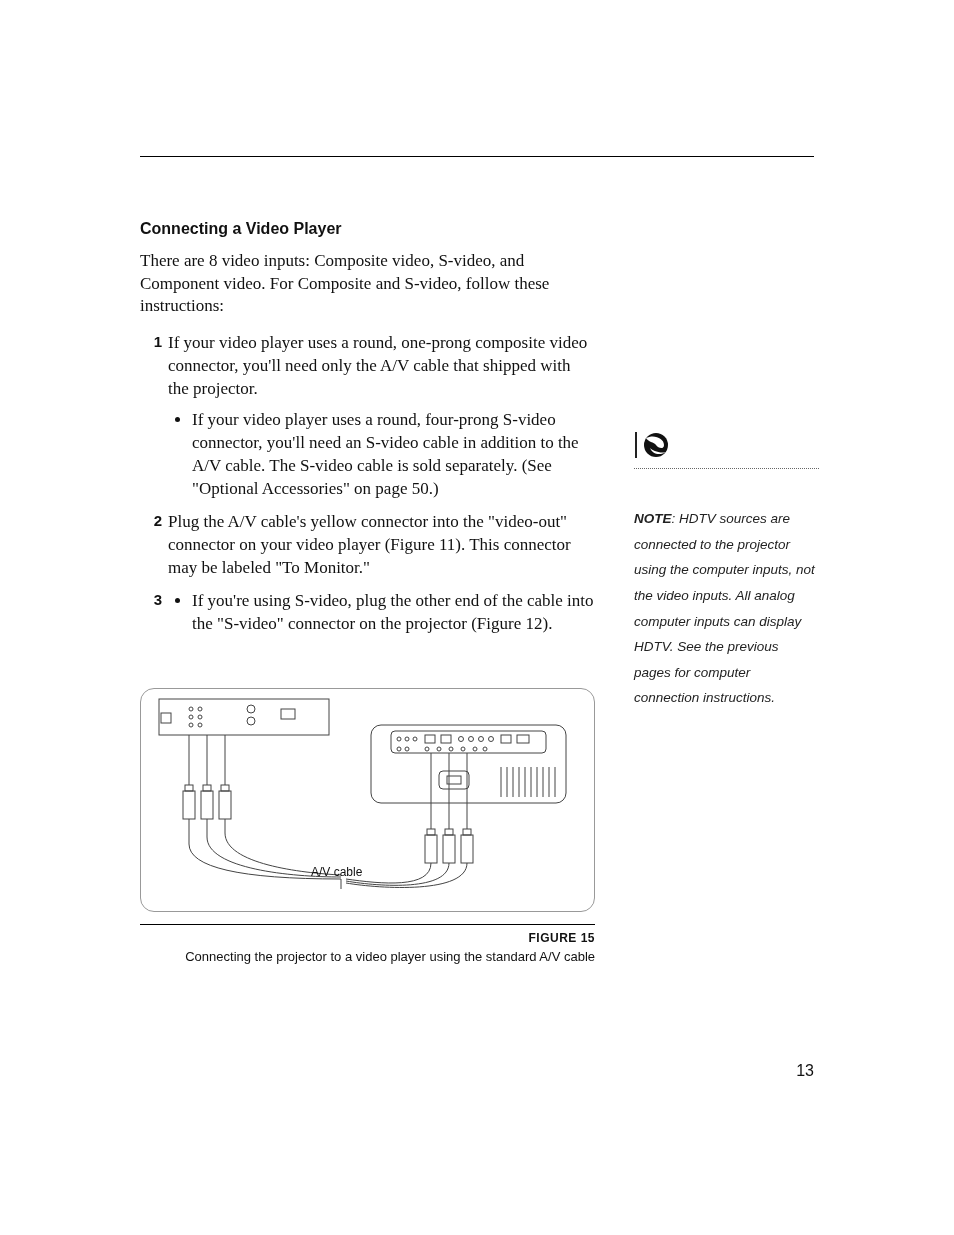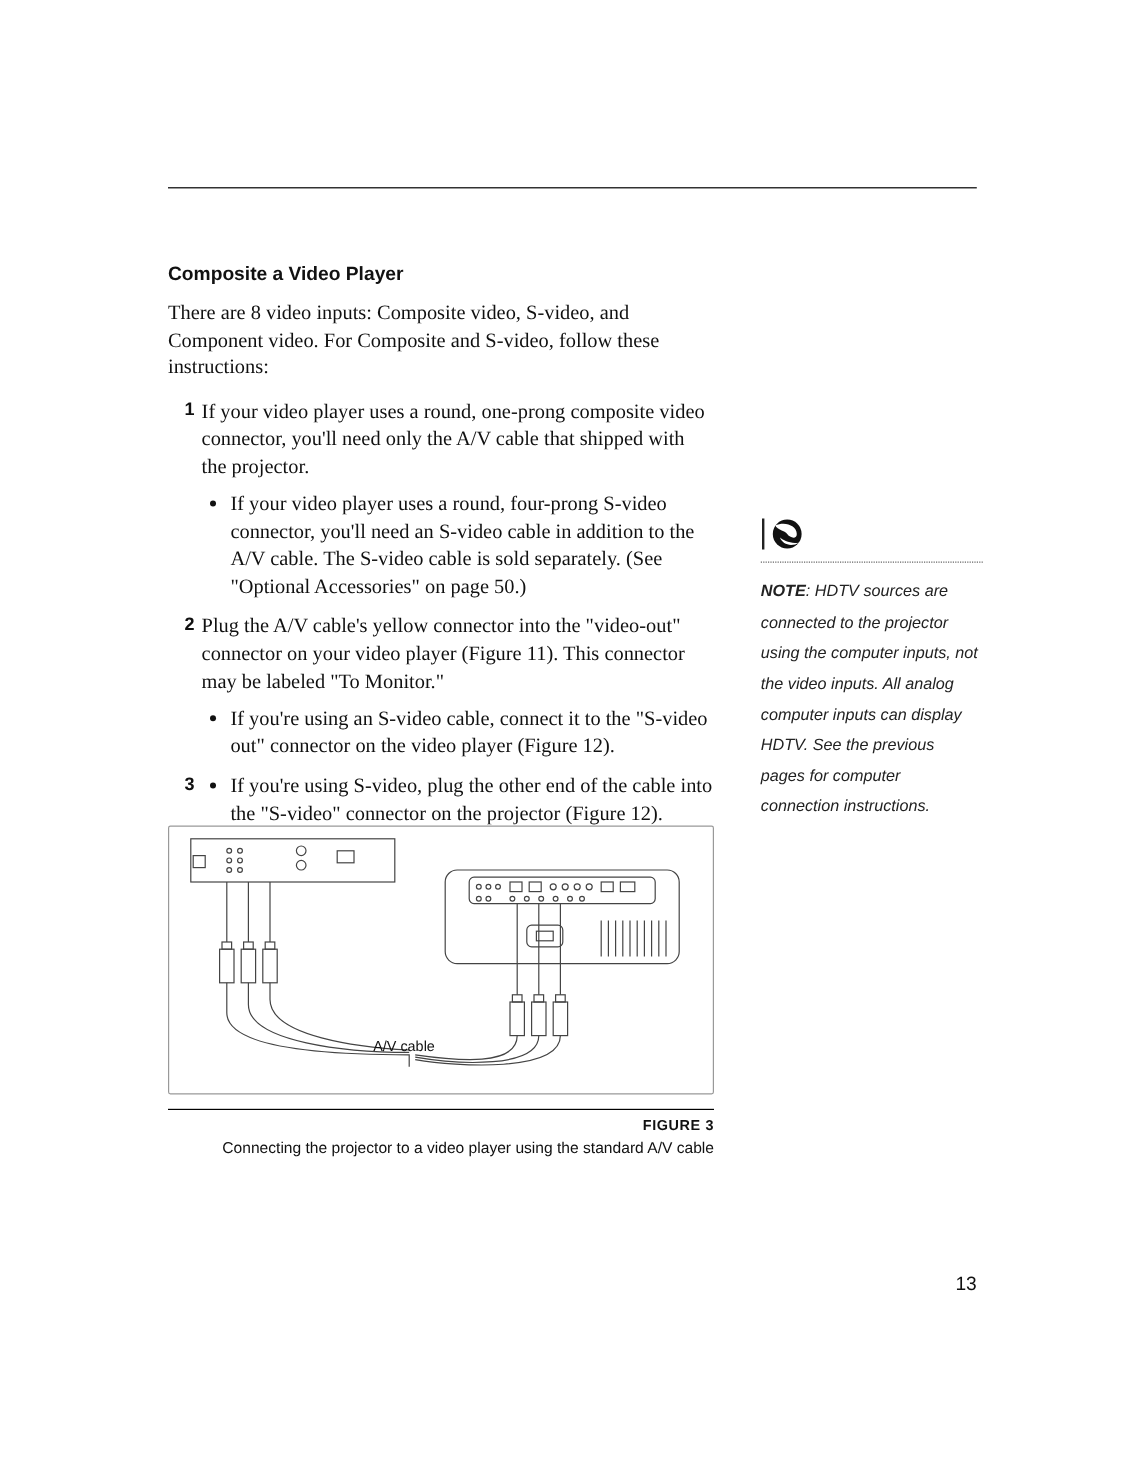--- a/index.html
+++ b/index.html
@@ -70,21 +70,21 @@
 
   
   .figure {
     position: absolute;
     left: 140px;
     top: 688px;
     width: 455px;
   }
   .figure-inner {
     border: 1px solid #999;
-    border-radius: 2px;
+    border-radius: 14px;
     height: 222px;
     position: relative;
     background: #fff;
   }
   .fig-label {
     position: absolute;
     left: 170px;
     top: 176px;
     font-family: "Gill Sans", "Segoe UI", Arial, sans-serif;
     font-size: 12px;
@@ -145,37 +145,34 @@
     font-size: 16px;
   }
 </style>
 </head>
 <body>
 
 <div class="page">
   <div class="rule"></div>
 
   <div class="content">
-    <div class="heading">Composite a Video Player</div>
+    <div class="heading">Connecting a Video Player</div>
     <div class="intro">There are 8 video inputs: Composite video, S-video, and Component video. For Composite and S-video, follow these instructions:</div>
 
     <ol class="steps">
       <li>
         <span class="num">1</span>
         <span>If your video player uses a round, one-prong composite video connector, you'll need only the A/V cable that shipped with the projector.</span>
         <ul class="sub">
           <li>If your video player uses a round, four-prong S-video connector, you'll need an S-video cable in addition to the A/V cable. The S-video cable is sold separately. (See "Optional Accessories" on page 50.)</li>
         </ul>
       </li>
       <li>
         <span class="num">2</span>
         <span>Plug the A/V cable's yellow connector into the "video-out" connector on your video player (Figure 11). This connector may be labeled "To Monitor."</span>
-        <ul class="sub">
-          <li>If you're using an S-video cable, connect it to the "S-video out" connector on the video player (Figure 12).</li>
-        </ul>
       </li>
       <li>
         <span class="num">3</span>
         <ul class="sub">
           <li>If you're using S-video, plug the other end of the cable into the "S-video" connector on the projector (Figure 12).</li>
         </ul>
       </li>
     </ol>
   </div>
 
@@ -272,30 +269,30 @@
           <rect x="320" y="146" width="12" height="28"></rect>
         </g>
 
         <path d="M 290 174 C 290 200 240 195 205 190" fill="none" stroke="#444"></path>
         <path d="M 308 174 C 308 202 240 198 205 192" fill="none" stroke="#444"></path>
         <path d="M 326 174 C 326 205 240 200 205 194" fill="none" stroke="#444"></path>
       </svg>
       <span class="fig-label">A/V cable</span>
     </div>
     <div class="fig-rule"></div>
-    <div class="fig-num">FIGURE 3</div>
+    <div class="fig-num">FIGURE 15</div>
     <div class="fig-caption">Connecting the projector to a video player using the standard A/V cable</div>
   </div>
 
   <svg class="note-icon" width="40" height="34">
     <line x1="2" y1="4" x2="2" y2="30" stroke="#222" stroke-width="2"></line>
     <path d="M 10 17 a 12 12 0 1 0 24 0 a 12 12 0 1 0 -24 0" fill="#111"></path>
     <path d="M 12 10 C 20 6 30 10 30 17 C 30 22 24 20 22 17 C 20 14 14 14 12 10 Z" fill="#fff"></path>
     <path d="M 32 24 C 26 28 18 26 16 20 C 18 22 26 26 32 24 Z" fill="#fff"></path>
   </svg>
   <div class="dots"></div>
 
-  <div class="note" style="top:480px">
+  <div class="note" style="top:506px">
     <span class="label">NOTE</span><span>: HDTV sources are connected to the projector using the computer inputs, not the video inputs. All analog computer inputs can display HDTV. See the previous pages for computer connection instructions.</span>
   </div>
 
   <div class="pagenum">13</div>
 </div>
 
 </body></html>

